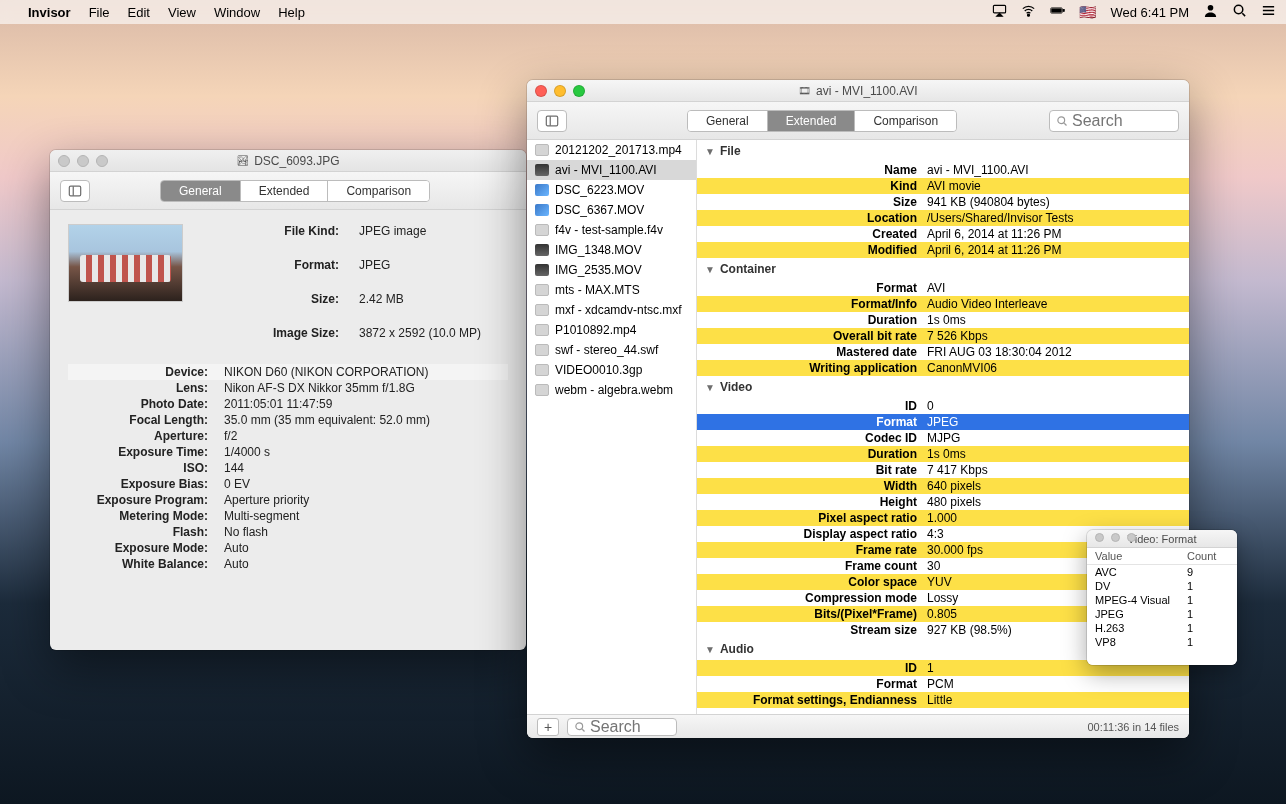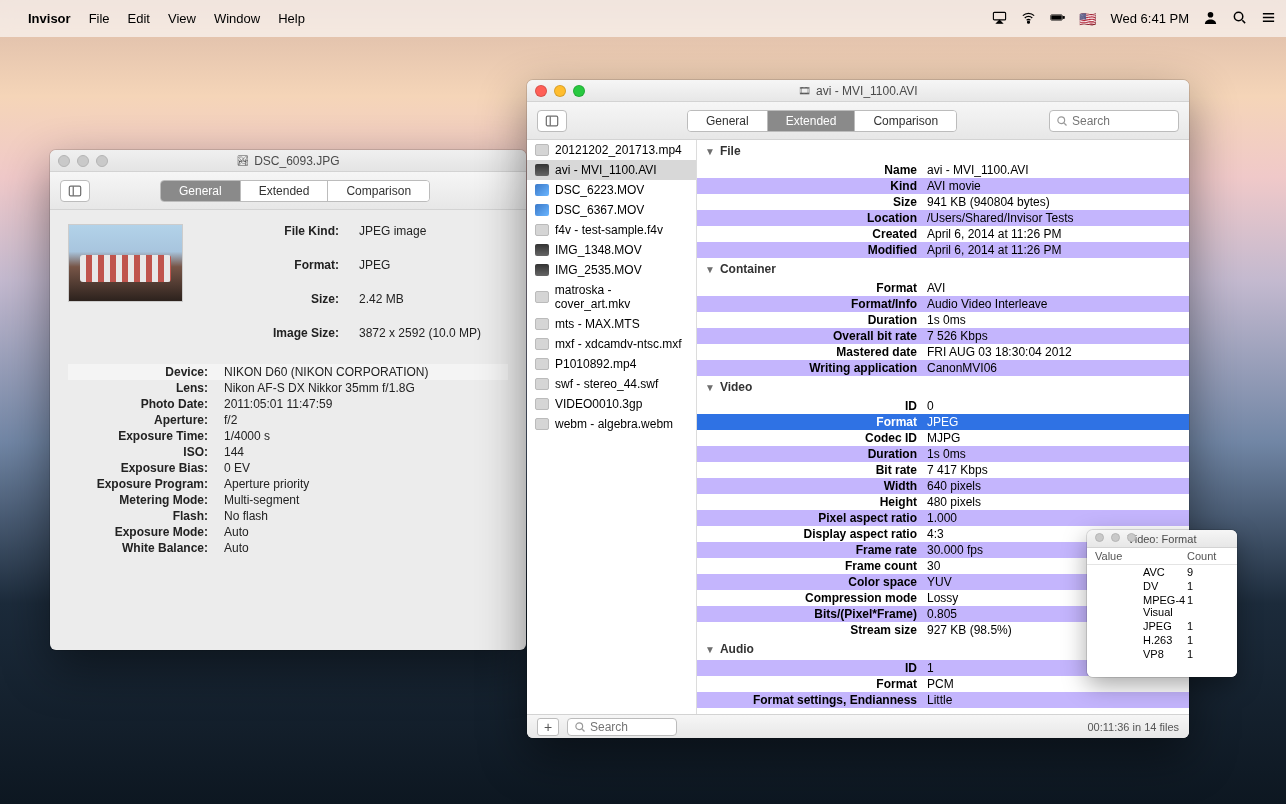--- a/index.html
+++ b/index.html
@@ -1,21 +1,21 @@
 <!DOCTYPE html>
 <html><head>
 <meta charset="utf-8">
 <style>
   * { margin: 0; padding: 0; box-sizing: border-box; font-family: -apple-system, "Helvetica Neue", Helvetica, Arial, sans-serif; }
   body { width: 1286px; height: 804px; overflow: hidden; background: #888; position: relative; }
   .desktop-bg { position:absolute; inset:0;
     background: linear-gradient(180deg,#d9b9a7 0%,#f5d5b8 12%,#f0c9c9 22%,#c3b9cf 35%,#7186a5 55%,#1c2b3b 75%,#0d1721 100%);
   }
   
-  .menubar { position:absolute; top:0; left:0; right:0; height:37px;
+  .menubar { position:absolute; top:0; left:0; right:0; height:24px;
     background: rgba(255,255,255,.62); backdrop-filter: blur(6px);
     display:flex; align-items:center; font-size:13px; color:#000; padding:0 10px; }
   .menubar .left { display:flex; align-items:center; gap:18px; }
   .menubar .left .app { font-weight:600; }
   .menubar .right { margin-left:auto; display:flex; align-items:center; gap:14px; }
   .menubar svg { width:15px; height:15px; }
   .apple-logo { font-size:15px; line-height:1; }
 
   
   .win { position:absolute; background:#ececec; border-radius:6px;
@@ -30,21 +30,21 @@
   .sidebar-toggle { width:30px; height:22px; border:1px solid #bcbcbc; border-radius:4px; background:#fff;
     display:flex; align-items:center; justify-content:center; }
   .sidebar-toggle svg{width:14px;height:14px;color:#6e6e6e;}
   .segmented { display:flex; border:1px solid #bcbcbc; border-radius:4px; overflow:hidden; height:22px; }
   .segmented div { padding:0 18px; font-size:12px; line-height:20px; color:#333; background:#fff; cursor:pointer; }
   .segmented div + div { border-left:1px solid #bcbcbc; }
   .segmented .active { background:#8a8a8a; color:#fff; }
   .searchbox { height:22px; border:1px solid #bcbcbc; border-radius:4px; background:#fff;
     display:flex; align-items:center; padding:0 6px; gap:4px; font-size:12px; color:#999; }
   .searchbox svg{width:12px;height:12px;color:#999;}
-  .searchbox input{border:none;outline:none;font-size:12px;width:60px;background:transparent;}
+  .searchbox input{border:none;outline:none;font-size:16px;width:60px;background:transparent;}
 
   
   #win-jpeg { left:50px; top:150px; width:476px; height:500px; }
   #win-jpeg .titlebar{background:linear-gradient(#f0f0f0,#e4e4e4);}
   #win-jpeg .traffic span{background:#c9c9c9;border-color:#b4b4b4;}
   .jpeg-body { padding:14px 18px; font-size:12px; color:#222; }
   .jpeg-top { display:flex; gap:16px; }
   .thumb { width:115px; height:78px; border:1px solid #ccc;
     background:linear-gradient(180deg,#b2d2e9 0%,#a8c5de 35%,#775547 55%,#2c221d 100%);
     position:relative; overflow:hidden; }
@@ -68,38 +68,38 @@
   .filelist .item.sel{background:#d8d8d8;}
   .filelist .ficon{width:14px;height:12px;border-radius:2px;}
   .ic-doc{background:#d5d5d5;border:1px solid #bbb;}
   .ic-mov{background:linear-gradient(135deg,#3a78c8,#6bb6ff);}
   .ic-film{background:linear-gradient(#333,#666);}
   .details { flex:1; overflow:auto; background:#fff; font-size:12px; }
   .group-header{display:flex;align-items:center;gap:5px;font-weight:600;padding:4px 8px;color:#333;}
   .group-header .tri{font-size:10px;color:#6e6e6e;}
   .drow{display:grid;grid-template-columns:230px 1fr;padding:1px 0;}
   .drow .k{text-align:right;padding-right:10px;font-weight:600;}
-  .drow.alt{background:#c4b5fd;}
+  .drow.alt{background:#fde047;}
   .drow.sel{background:#2f72e4;color:#fff;}
   .avi-footer{height:24px;border-top:1px solid #d3d3d3;background:linear-gradient(#f6f6f6,#e7e7e7);
     display:flex;align-items:center;padding:0 10px;font-size:11px;color:#555;}
   .avi-footer .plus{width:22px;height:18px;border:1px solid #bcbcbc;border-radius:3px;background:#fff;
     display:flex;align-items:center;justify-content:center;font-size:14px;color:#555;margin-right:8px;}
   .avi-footer .searchbox{width:110px;height:18px;}
   .avi-footer .searchbox input{width:70px;}
   .avi-footer .status{margin-left:auto;}
 
   
   #popover { left:1087px; top:530px; width:150px; box-shadow:0 8px 24px rgba(0,0,0,.35),0 0 0 1px rgba(0,0,0,.12); }
   #popover .titlebar{height:18px;font-size:11px;}
   #popover .traffic{top:3px;}
   #popover .traffic span{width:9px;height:9px;background:#c9c9c9;border-color:#b4b4b4;}
   .pop-body{background:#fff;font-size:11px;padding-bottom:16px;}
   .pop-head{display:grid;grid-template-columns:1fr 42px;padding:2px 8px;color:#555;border-bottom:1px solid #e4e4e4;}
-  .prow{display:grid;grid-template-columns:1fr 42px;padding:1px 8px;margin-left:48px;}
+  .prow{display:grid;grid-template-columns:1fr 42px;padding:1px 8px;}
 </style>
 </head>
 <body>
 
 <div class="desktop-bg"></div>
 
 <div class="menubar">
   <div class="left">
     <span class="apple-logo"></span>
     <span class="app">Invisor</span>
@@ -185,20 +185,24 @@
         </div>
         <div class="row">
           <div class="k">Lens:</div>
           <div>Nikon AF-S DX Nikkor 35mm f/1.8G</div>
         </div>
         <div class="row">
           <div class="k">Photo Date:</div>
           <div>2011:05:01 11:47:59</div>
         </div>
         <div class="row">
+          <div class="k">Focal Length:</div>
+          <div>35.0 mm (35 mm equivalent: 52.0 mm)</div>
+        </div>
+        <div class="row">
           <div class="k">Aperture:</div>
           <div>f/2</div>
         </div>
         <div class="row">
           <div class="k">Exposure Time:</div>
           <div>1/4000 s</div>
         </div>
         <div class="row">
           <div class="k">ISO:</div>
           <div>144</div>
@@ -285,24 +289,20 @@
           <span class="ficon ic-doc"></span>
           <span>f4v - test-sample.f4v</span>
         </div>
         <div class="item">
           <span class="ficon ic-film"></span>
           <span>IMG_1348.MOV</span>
         </div>
         <div class="item">
           <span class="ficon ic-film"></span>
           <span>IMG_2535.MOV</span>
-        </div>
-        <div class="item">
-          <span class="ficon ic-doc"></span>
-          <span>matroska - cover_art.mkv</span>
         </div>
         <div class="item">
           <span class="ficon ic-doc"></span>
           <span>mts - MAX.MTS</span>
         </div>
         <div class="item">
           <span class="ficon ic-doc"></span>
           <span>mxf - xdcamdv-ntsc.mxf</span>
         </div>
         <div class="item">

